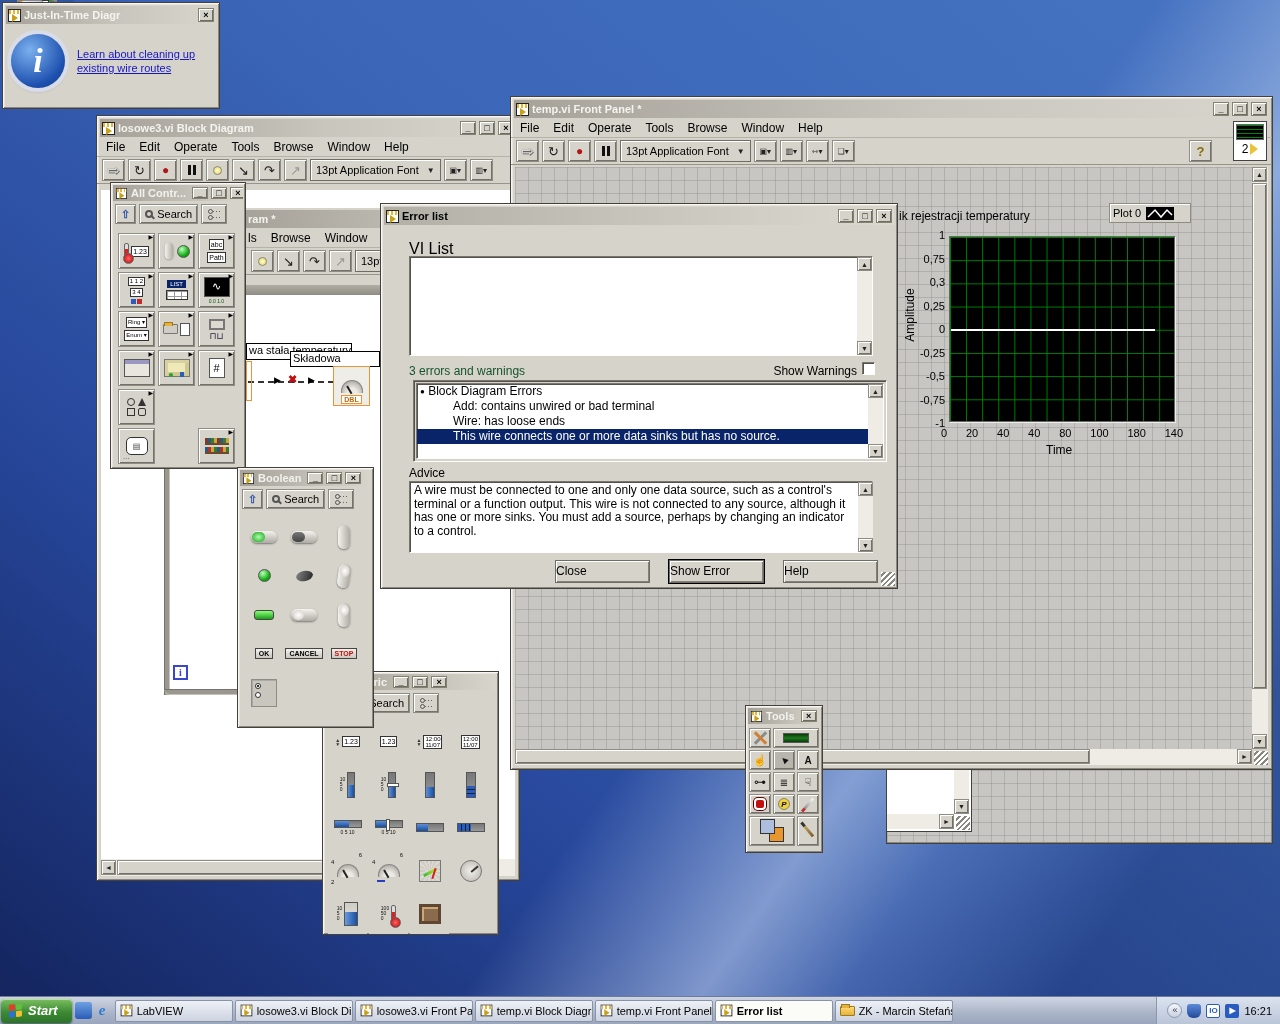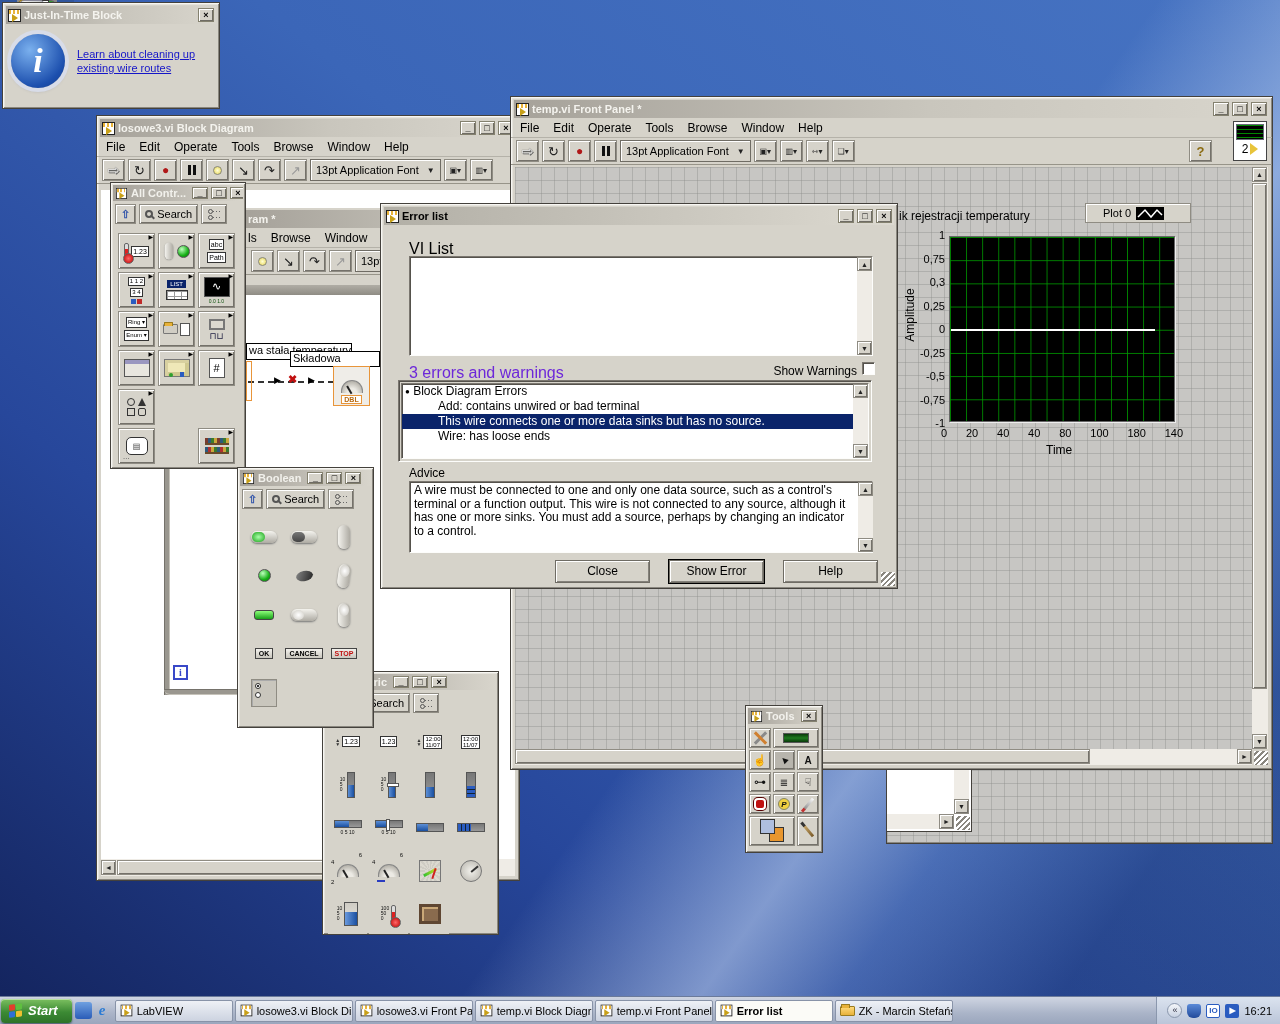--- a/index.html
+++ b/index.html
@@ -116,21 +116,21 @@
   #plot{position:absolute;background-color:#000;border:1px solid #666;box-shadow:1px 1px 0 #eee;
         background-image:linear-gradient(rgba(0,150,0,.85) 1px,transparent 1px),linear-gradient(90deg,rgba(0,150,0,.85) 1px,transparent 1px);
         background-size:16.1px 23.2px;}
   .ticky{position:absolute;display:flex;flex-direction:column;justify-content:space-between;align-items:flex-end;font-size:11px;color:#000;}
   .tickx{position:absolute;display:flex;justify-content:space-between;font-size:11px;color:#000;}
   
   .lrow{font-size:12px;color:#000;padding:0 3px;height:15px;line-height:15px;white-space:nowrap;overflow:hidden;}
   .lrow.sel{background:#0a246a;color:#fff;}
   .ind{padding-left:36px;}
   .dbtn{position:absolute;width:95px;height:23px;background:#d6d3ca;border:1px solid #6f6c64;
-        box-shadow:inset 1px 1px 0 #fff,inset -1px -1px 0 #84817a;font-size:12px;text-align:center;line-height:21px;color:#000;}
+        box-shadow:inset 1px 1px 0 #fff,inset -1px -1px 0 #84817a;font-size:12px;text-align:left;line-height:21px;color:#000;}
   .dbtn.def{outline:1px solid #000;}
   
   #taskbar{position:absolute;left:0;right:0;bottom:0;height:28px;background:linear-gradient(#cfd5e2,#aab4c8 60%,#9aa6bd);border-top:1px solid #6b7a9a;display:flex;align-items:center;z-index:60;}
   #startbtn{height:24px;margin:0 2px 0 1px;padding:0 14px 0 8px;border-radius:4px;display:flex;align-items:center;gap:5px;
         background:linear-gradient(#7cc060,#3c8a34 55%,#2d7328);box-shadow:inset 0 1px 0 #b8e0a0,0 1px 2px #456;color:#fff;font-weight:bold;font-size:13px;font-style:italic;}
   .flag{width:14px;height:14px;display:grid;grid-template-columns:6px 6px;grid-template-rows:6px 6px;gap:1px;transform:skewY(-6deg);}
   .flag i{border-radius:1px;}
   .task{height:22px;flex:0 0 118px;margin:0 1px;background:linear-gradient(#eef1f6,#ccd3e0);border:1px solid #8893a8;border-radius:2px;
         display:flex;align-items:center;gap:4px;padding:0 4px;font-size:11px;color:#000;overflow:hidden;white-space:nowrap;}
   .task.active{background:#fbfbf7;font-weight:bold;}
@@ -367,21 +367,21 @@
       <div style="display:flex;align-items:center;justify-content:center;gap:2px">
         <span style="font-size:12px;color:#000">2</span>
         <span style="border-left:8px solid #e8c43a;border-top:6px solid transparent;border-bottom:6px solid transparent"></span>
       </div>
     </div>
 
     <div class="fpgrid" style="position:absolute;left:4px;top:70px;right:20px;bottom:20px;overflow:hidden">
 
       <div style="position:absolute;left:376px;top:36px;width:310px;height:250px">
         <span style="position:absolute;left:8px;top:6px;font-size:12px;color:#000;white-space:nowrap">ik rejestracji temperatury</span>
-        <div style="position:absolute;right:10px;top:0;width:106px;height:20px;background:#d6d3ca;border:1px solid #8f8c83;box-shadow:inset 1px 1px 0 #fff;display:flex;align-items:center;gap:5px;padding:0 17px">
+        <div style="position:absolute;right:10px;top:0;width:82px;height:20px;background:#d6d3ca;border:1px solid #8f8c83;box-shadow:inset 1px 1px 0 #fff;display:flex;align-items:center;gap:5px;padding:0 3px">
           <span style="font-size:11px;color:#000">Plot 0</span>
           <span style="width:28px;height:13px;background:#000;display:inline-flex">
             <svg width="28" height="13">
                 <polyline points="2,10 9,3 15,10 21,3 26,8" stroke="#fff" stroke-width="1.5" fill="none"></polyline>
               </svg>
           </span>
         </div>
         <div id="plot" style="left:58px;top:33px;width:226px;height:186px">
           <div style="position:absolute;left:1px;top:92px;width:204px;height:2px;background:#fff"></div>
         </div>
@@ -729,29 +729,29 @@
       <span class="cap">□</span>
       <span class="cap">×</span>
     </div>
     <span style="position:absolute;left:28px;top:36px;font-size:16px;color:#000">VI List</span>
     <div class="inset" style="position:absolute;left:28px;top:52px;width:464px;height:100px;background:#fff">
       <div class="sb" style="right:0;top:0;bottom:0;width:15px">
         <span class="sbtn" style="left:0;top:0;height:14px">▲</span>
         <span class="sbtn" style="left:0;bottom:0;height:14px">▼</span>
       </div>
     </div>
-    <span style="position:absolute;left:28px;top:160px;font-size:16px;color:#6d28d9">3 errors and warnings</span>
+    <span style="position:absolute;left:28px;top:160px;font-size:12px;color:#14532d">3 errors and warnings</span>
     <span style="position:absolute;right:40px;top:160px;font-size:12px;color:#000">Show Warnings</span>
     <span class="inset" style="position:absolute;right:22px;top:158px;width:13px;height:13px;background:#fff"></span>
-    <div class="inset" style="position:absolute;left:17px;top:176px;width:474px;height:82px;background:#d6d3ca;padding:2px">
+    <div class="inset" style="position:absolute;left:32px;top:176px;width:474px;height:82px;background:#d6d3ca;padding:2px">
       <div class="inset" style="position:absolute;inset:2px;background:#fff">
         <div class="lrow"><span style="font-size:8px;vertical-align:1px">●</span> <span>Block Diagram Errors</span></div>
         <div class="lrow ind">Add: contains unwired or bad terminal</div>
+        <div class="lrow ind">Wire: has loose ends</div>
         <div class="lrow ind sel">This wire connects one or more data sinks but has no source.</div>
-        <div class="lrow ind">Wire: has loose ends</div>
         <div class="sb" style="right:0;top:0;bottom:0;width:15px">
           <span class="sbtn" style="left:0;top:0;height:14px">▲</span>
           <span class="sbtn" style="left:0;bottom:0;height:14px">▼</span>
         </div>
       </div>
     </div>
     <span style="position:absolute;left:28px;top:262px;font-size:12px;color:#000">Advice</span>
     <div class="inset" style="position:absolute;left:28px;top:277px;width:464px;height:72px;background:#fff;font-size:12px;color:#000;padding:2px 18px 2px 4px;line-height:13.5px">A wire must be connected to one and only one data source, such as a control's terminal or a function output. This wire is not connected to any source, although it has one or more sinks. You must add a source, perhaps by changing an indicator to a control.</div>
     <div class="sb" style="position:absolute;left:477px;top:278px;width:15px;height:70px">
       <span class="sbtn" style="left:0;top:0;height:14px">▲</span>
@@ -816,21 +816,21 @@
         </div>
       <div class="tcell" style="height:30px">
           <i class="brush"></i>
         </div>
     </div>
   </div>
 
   <div class="win" style="left:2px;top:2px;width:218px;height:107px;z-index:40">
     <div class="tb">
       <span class="lvicon"></span>
-      <span>Just-In-Time Block</span>
+      <span>Just-In-Time Diagr</span>
       <span class="sp"></span>
       <span class="cap">×</span>
     </div>
     <div style="display:flex;align-items:center;gap:12px;padding:10px 8px">
       <div style="width:54px;height:54px;border-radius:50%;background:radial-gradient(circle at 35% 30%,#7ab0ee,#1c4fae 70%,#123a86);box-shadow:0 0 0 4px #d8dce8,0 2px 4px #889;display:flex;align-items:center;justify-content:center">
         <span style="color:#fff;font:italic bold 34px 'Liberation Serif',serif">i</span>
       </div>
       <span style="font-size:11px;color:#1515c8;text-decoration:underline;line-height:14px;max-width:125px">Learn about cleaning up existing wire routes</span>
     </div>
   </div>

